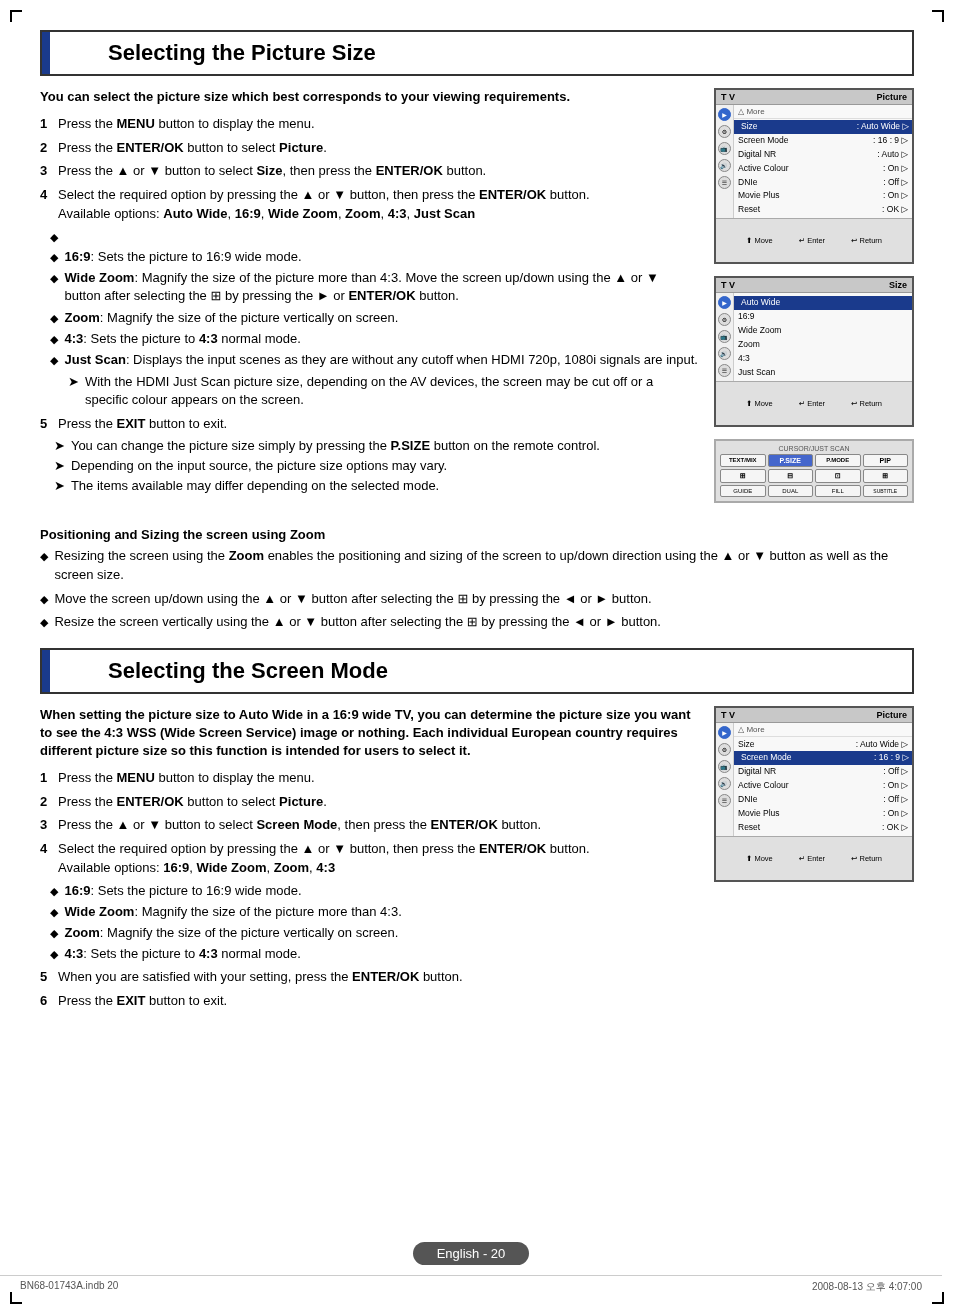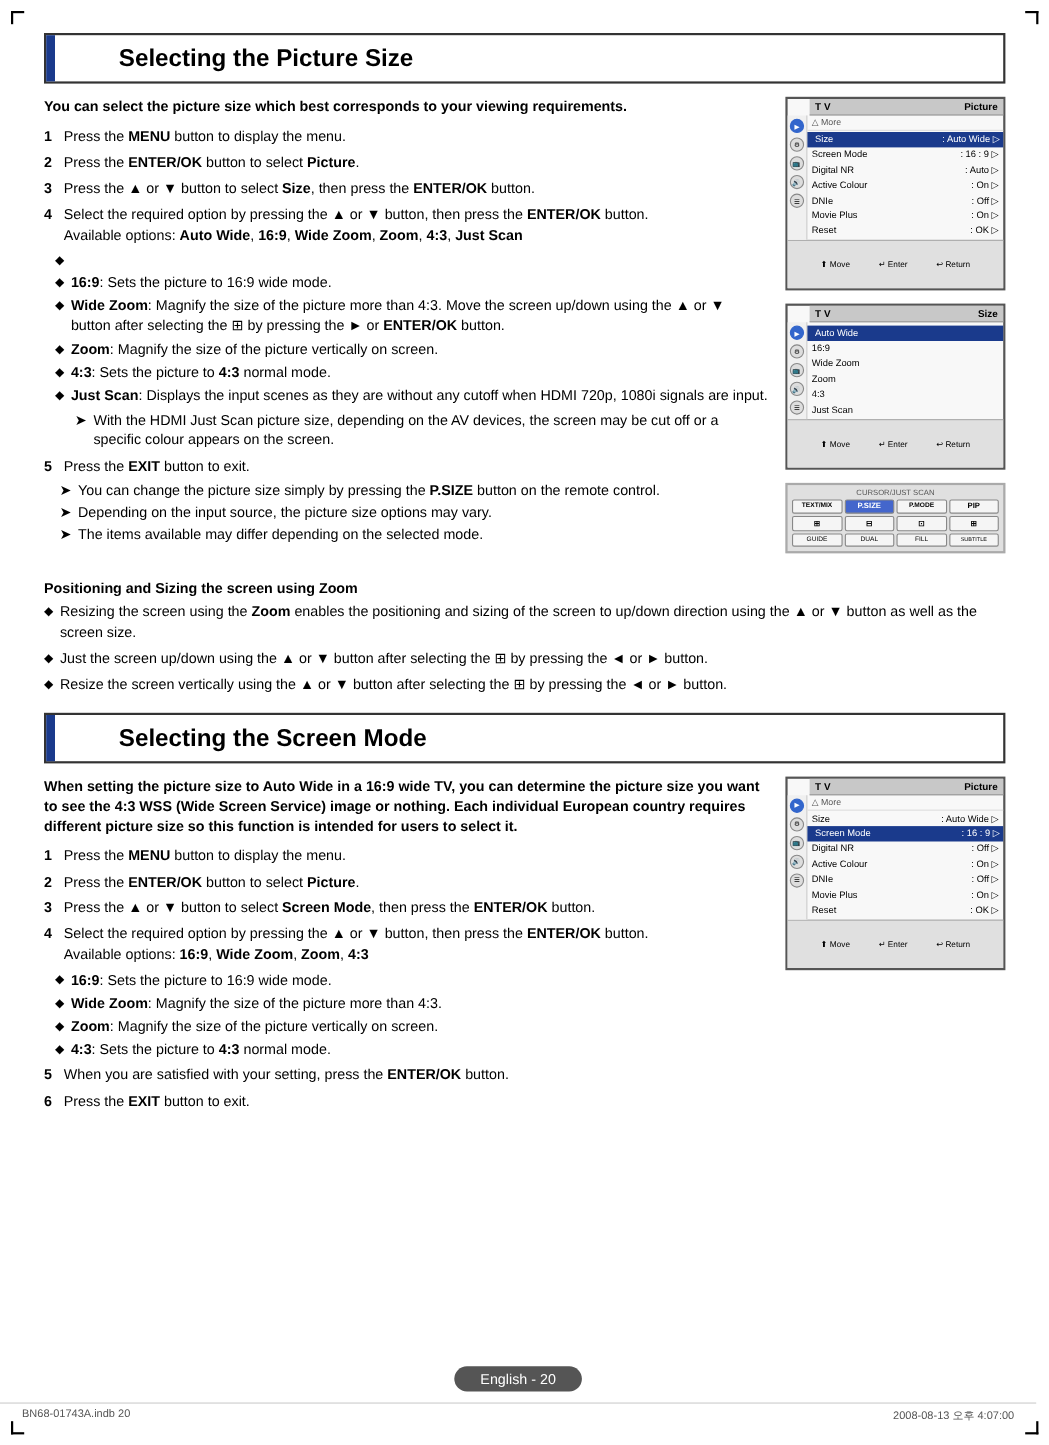--- a/index.html
+++ b/index.html
@@ -241,21 +241,20 @@
       margin-bottom: 6px;
     }
     .full-tv-header {
       background: #c8c8c8;
       display: flex;
       justify-content: space-between;
       padding: 2px 5px;
       font-size: 9px;
       font-weight: bold;
       border-bottom: 1px solid #999;
-      margin-left: 20px;
     }
     .full-tv-body {
       display: flex;
     }
     .ftv-left {
       width: 18px;
       background: #f0f0f0;
       border-right: 1px solid #ccc;
       display: flex;
       flex-direction: column;
@@ -533,21 +532,21 @@
 
   <div style="margin-bottom:16px;">
     <p class="positioning-header">Positioning and Sizing the screen using Zoom</p>
     <ul class="positioning-list">
       <li>
         <span class="diamond">◆</span>
         <span>Resizing the screen using the <strong>Zoom</strong> enables the positioning and sizing of the screen to up/down direction using the ▲ or ▼ button as well as the screen size.</span>
       </li>
       <li>
         <span class="diamond">◆</span>
-        <span>Just the screen up/down using the ▲ or ▼ button after selecting the ⊞ by pressing the ◄ or ► button.</span>
+        <span>Move the screen up/down using the ▲ or ▼ button after selecting the ⊞ by pressing the ◄ or ► button.</span>
       </li>
       <li>
         <span class="diamond">◆</span>
         <span>Resize the screen vertically using the ▲ or ▼ button after selecting the ⊞ by pressing the ◄ or ► button.</span>
       </li>
     </ul>
   </div>
 
   <div class="section-header">
     <div class="blue-bar"></div>

